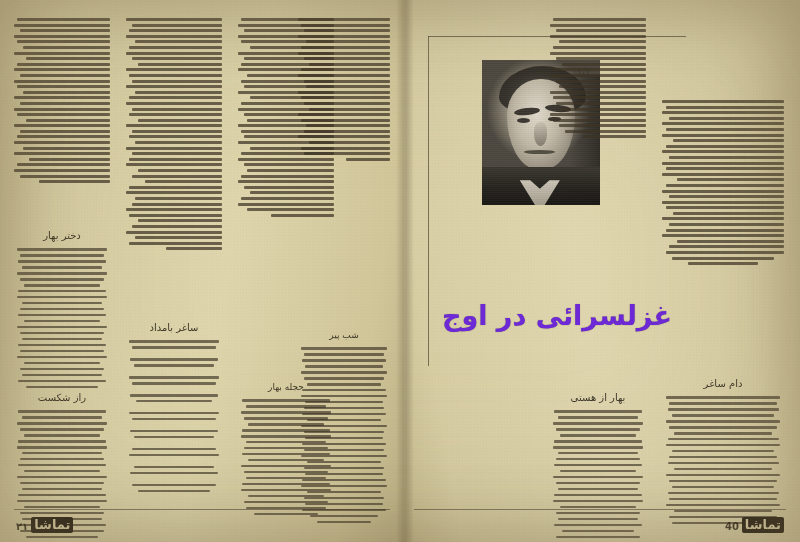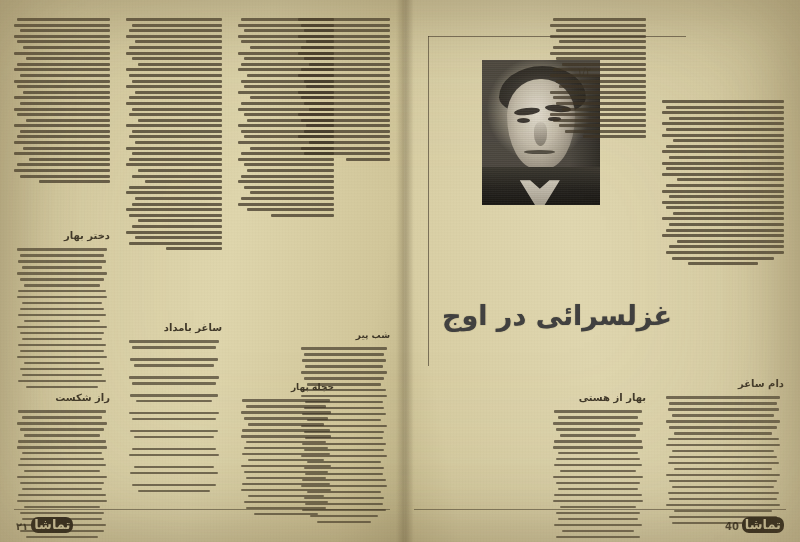--- a/index.html
+++ b/index.html
@@ -30,30 +30,30 @@
   .ln.l100{width:100%}.ln.l97{width:97%}.ln.l94{width:94%}.ln.l91{width:91%}
   .ln.l88{width:88%}.ln.l84{width:84%}.ln.l80{width:80%}.ln.l74{width:74%}
   .ln.l66{width:66%}.ln.l58{width:58%}.ln.l48{width:48%}
   .ln.c{margin-left:auto;margin-right:auto}
   .gap{height:6px}
 
   .poem .ln{height:2.6px;margin-bottom:3.4px;opacity:.66;
             margin-left:auto;margin-right:auto;}
 
   .head{
-    direction:rtl;text-align:right;color:#2a2318;
+    direction:rtl;text-align:center;color:#2a2318;
     font-family:"DejaVu Sans","Liberation Sans",sans-serif;
-    font-weight:bold;font-size:10px;letter-spacing:.5px;
+    font-weight:normal;font-size:10px;letter-spacing:.5px;
     margin-bottom:7px;opacity:.88;
   }
   .head.sm{font-size:9px}
 
   
   .headline{
-    position:absolute;direction:rtl;color:#404040;
+    position:absolute;direction:rtl;color:#6d28d9;
     font-family:"DejaVu Sans","Liberation Sans",sans-serif;
     font-weight:bold;font-size:27px;letter-spacing:-1px;
     text-shadow:0 0 1px rgba(40,32,18,.5);
   }
 
   
   .photo-frame{position:absolute;background:#b9ae85;padding:0;}
   .photo{position:absolute;overflow:hidden;
     background:
       radial-gradient(ellipse 44% 36% at 48% 34%, #dedacf 0%, #b7b1a3 40%, #7d7769 72%, #4b4740 100%),
@@ -91,21 +91,21 @@
 
   
   .footer-rule{position:absolute;height:1px;background:#3a3125;opacity:.55;}
   .logo{
     position:absolute;direction:rtl;display:flex;align-items:flex-end;gap:3px;
     color:#241e14;font-weight:bold;
   }
   .logo .mark{
     font-family:"DejaVu Sans","Liberation Sans",sans-serif;
     font-size:13px;letter-spacing:-.5px;
-    background:#2a2318;color:#ddd3ab;padding:0 3px 1px 3px;border-radius:7px;
+    background:#2a2318;color:#ddd3ab;padding:0 3px 1px 3px;border-radius:2px;
   }
   .logo .pg{font-size:10px;opacity:.85;padding-bottom:1px;}
 
   .caption-mark{position:absolute;direction:rtl;font-size:10px;color:#3a3124;opacity:.7;}
 </style>
 </head>
 <body>
 
 <div id="page">
 

